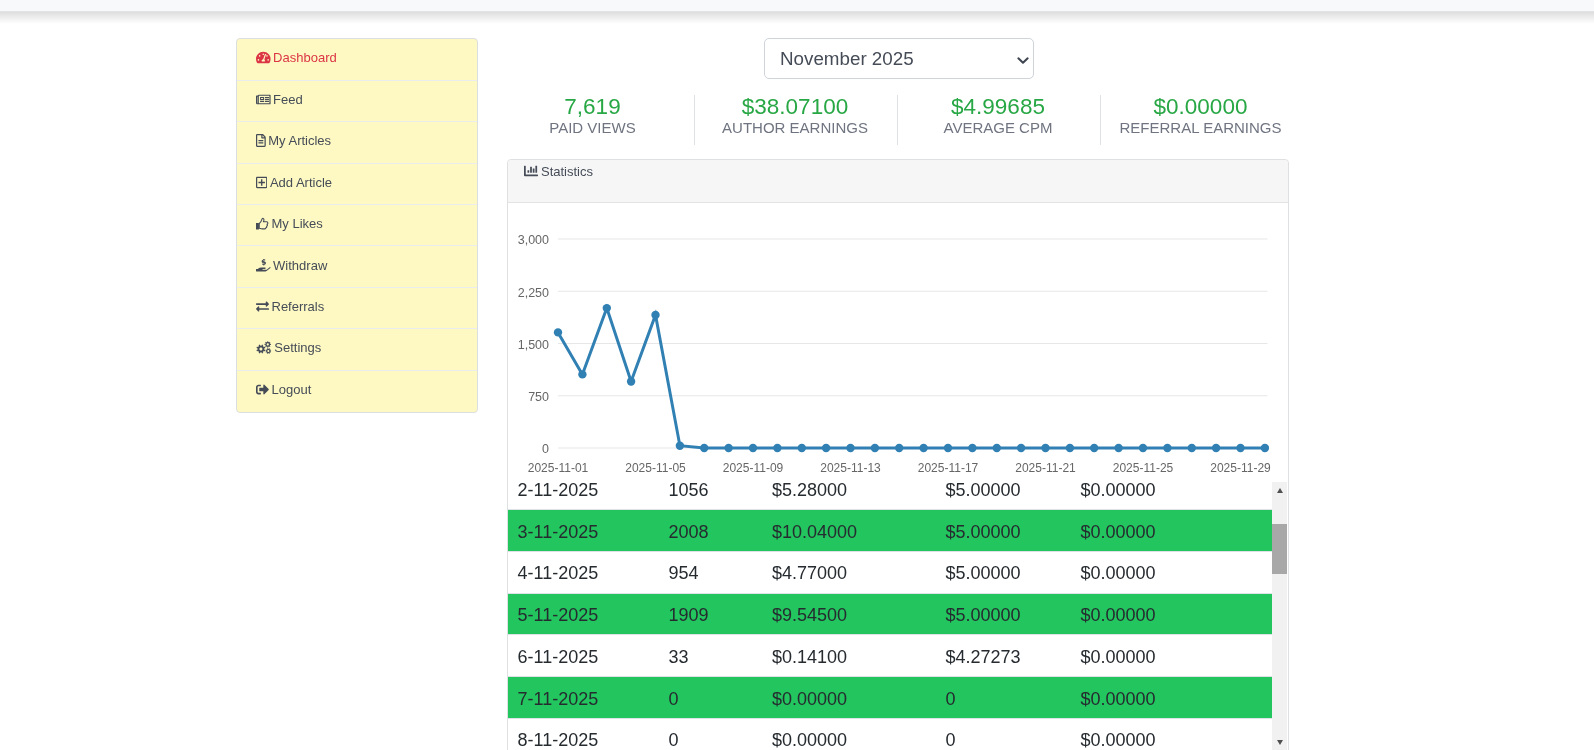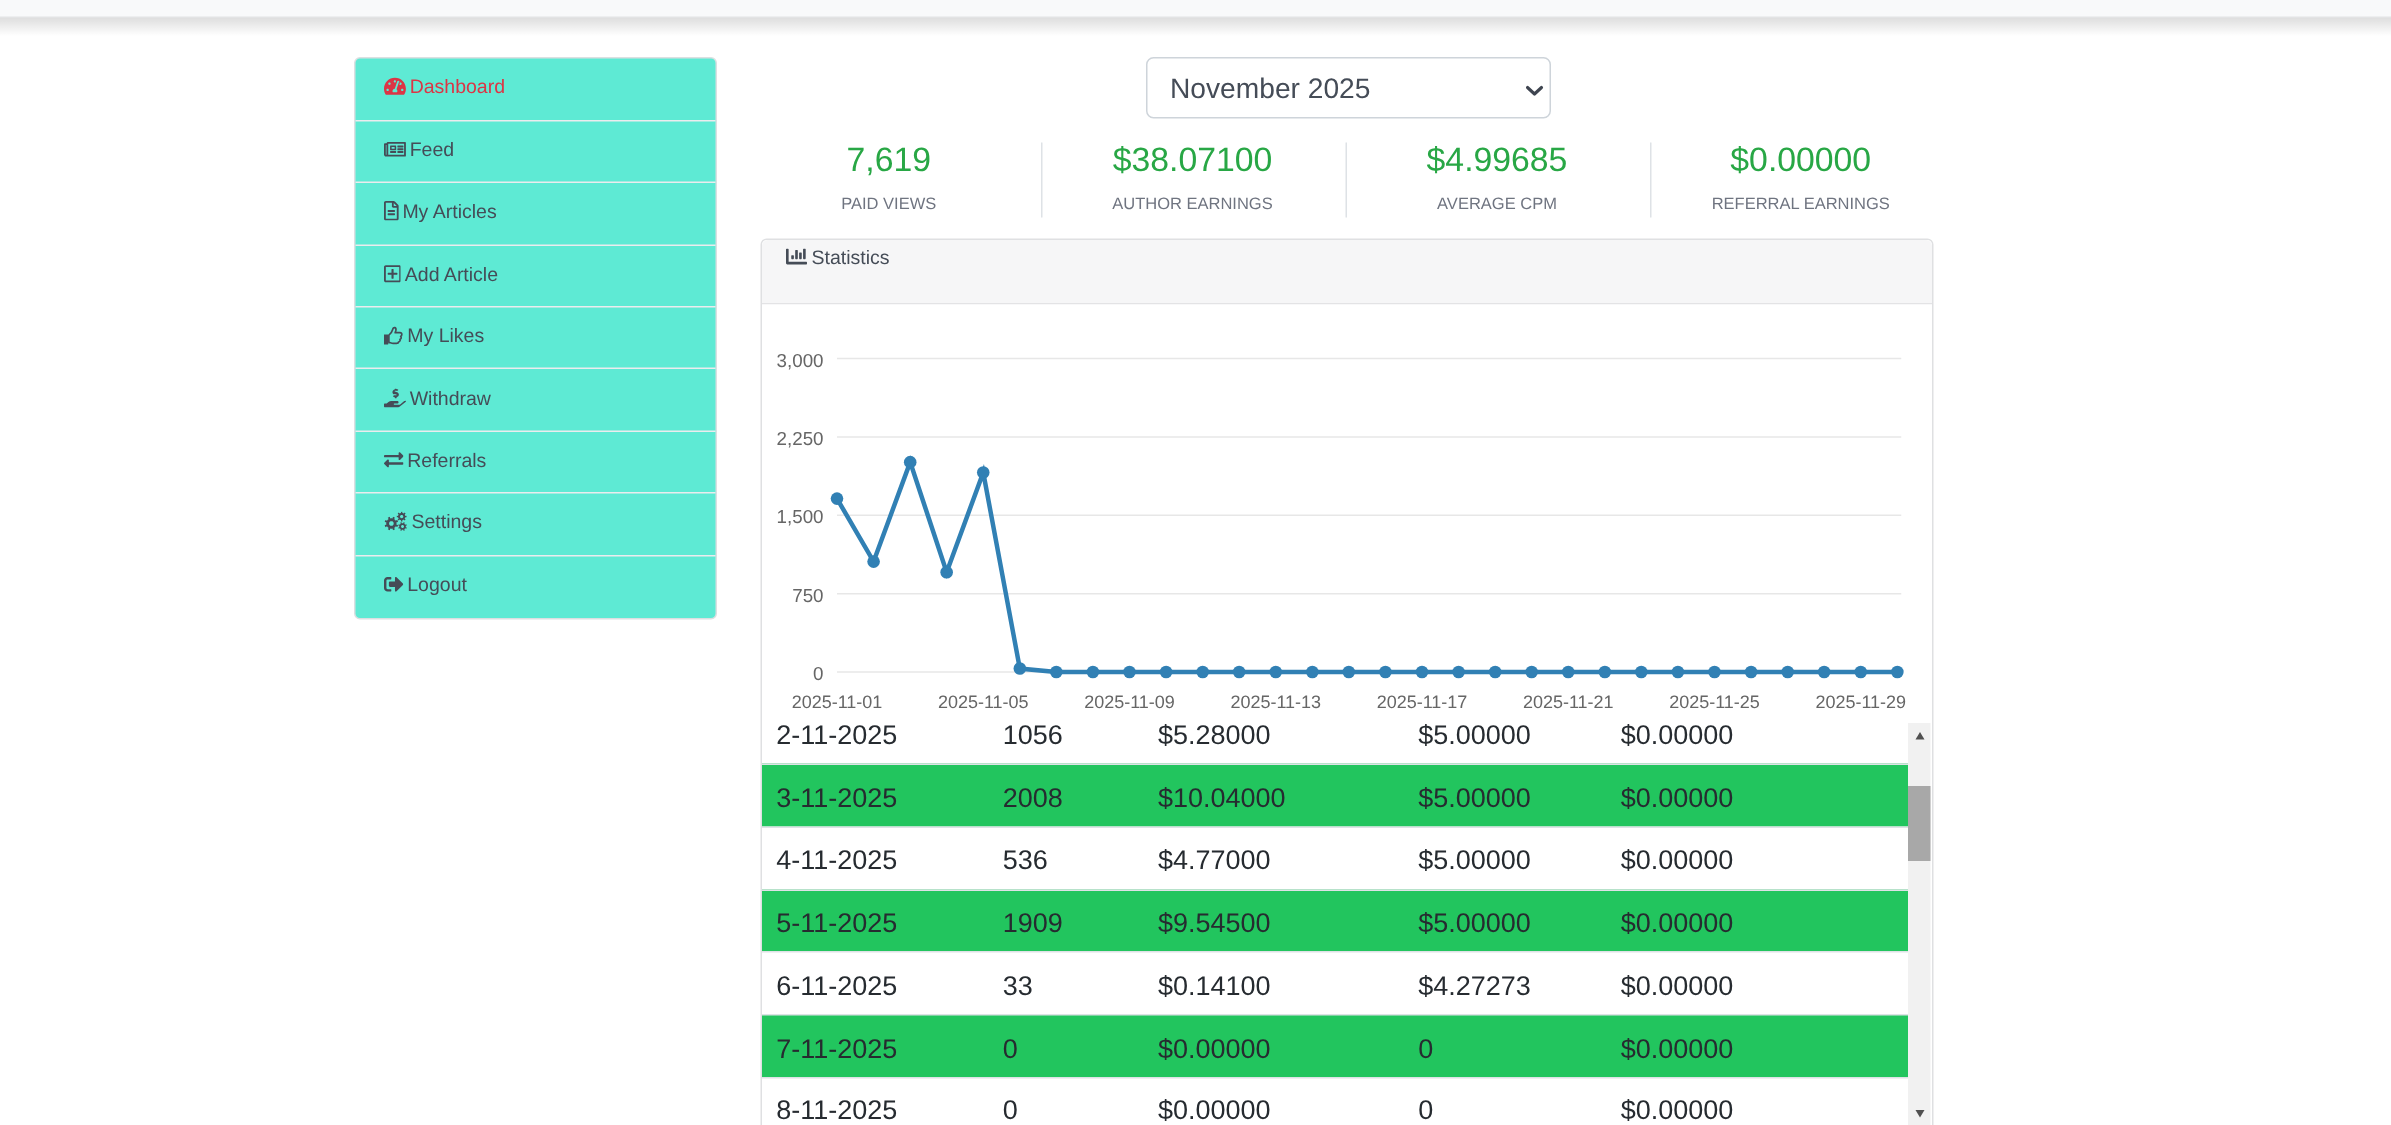--- a/index.html
+++ b/index.html
@@ -1,32 +1,32 @@
 <!DOCTYPE html>
 <html><head>
 <meta charset="utf-8">
 <style>
 html,body{margin:0;padding:0;}
 body{width:1594px;height:750px;overflow:hidden;position:relative;background:#fff;
 font-family:"Liberation Sans",sans-serif;}
 .topbar{position:absolute;left:0;top:0;width:100%;height:11px;background:#f8f9fa;border-bottom:1px solid #e2e3e4;}
 .topshadow{position:absolute;left:0;top:12px;width:100%;height:12px;background:linear-gradient(to bottom,rgba(0,0,0,0.13),rgba(0,0,0,0));}
 
-.menu{position:absolute;left:236px;top:38.2px;width:242px;border:1px solid #dcdfe1;border-radius:4px;box-sizing:border-box;background:#5eead4;}
+.menu{position:absolute;left:236px;top:38.2px;width:242px;border:1px solid #dcdfe1;border-radius:4px;box-sizing:border-box;background:#fef9c3;}
 .mi{height:41.45px;display:flex;align-items:center;padding-left:19px;padding-bottom:3px;border-bottom:1px solid #ebecee;font-size:13px;color:#454c57;box-sizing:border-box;}
 .mi:last-child{border-bottom:none;}
 .mi svg{margin-right:2.5px;flex:none;}
 .mi.active{color:#dc3545;}
 
 .sel{position:absolute;left:764px;top:38px;width:270px;height:41px;box-sizing:border-box;border:1px solid #ced4da;border-radius:5px;background:#fff;font-size:18.8px;color:#454c57;line-height:39px;padding-left:15px;}
 .sel svg{position:absolute;right:2px;top:13px;}
 
 .stat{position:absolute;top:94.5px;width:203px;text-align:center;}
 .stat .num{font-size:22.5px;color:#28a745;line-height:24px;}
-.stat .lab{font-size:11px;color:#6f7480;margin-top:11px;letter-spacing:0;}
+.stat .lab{font-size:15px;color:#6f7480;letter-spacing:0;}
 .vsep{position:absolute;top:95px;height:50px;width:1px;background:#dee2e6;}
 
 .card{position:absolute;left:507px;top:159px;width:782px;height:620px;box-sizing:border-box;border:1px solid #dfe0e2;border-radius:4px;background:#fff;}
 .card-h{height:43px;box-sizing:border-box;background:#f6f6f7;border-bottom:1px solid #e3e3e5;border-radius:4px 4px 0 0;display:flex;align-items:center;padding-left:16px;padding-bottom:20px;font-size:13px;color:#454c57;}
 .card-h svg{margin-right:3px;}
 
 .chart{position:absolute;left:508px;top:200px;}
 
 .tbl{position:absolute;left:508px;top:482px;width:764px;height:268px;overflow:hidden;}
 .trow{height:41.8px;box-sizing:border-box;border-top:1px solid #dee2e6;position:relative;font-size:18px;color:#262b30;}
@@ -179,21 +179,21 @@
       </div>
     <div class="trow odd">
         <span class="c1">3-11-2025</span>
         <span class="c2">2008</span>
         <span class="c3">$10.04000</span>
         <span class="c4">$5.00000</span>
         <span class="c5">$0.00000</span>
       </div>
     <div class="trow">
         <span class="c1">4-11-2025</span>
-        <span class="c2">536</span>
+        <span class="c2">954</span>
         <span class="c3">$4.77000</span>
         <span class="c4">$5.00000</span>
         <span class="c5">$0.00000</span>
       </div>
     <div class="trow odd">
         <span class="c1">5-11-2025</span>
         <span class="c2">1909</span>
         <span class="c3">$9.54500</span>
         <span class="c4">$5.00000</span>
         <span class="c5">$0.00000</span>

